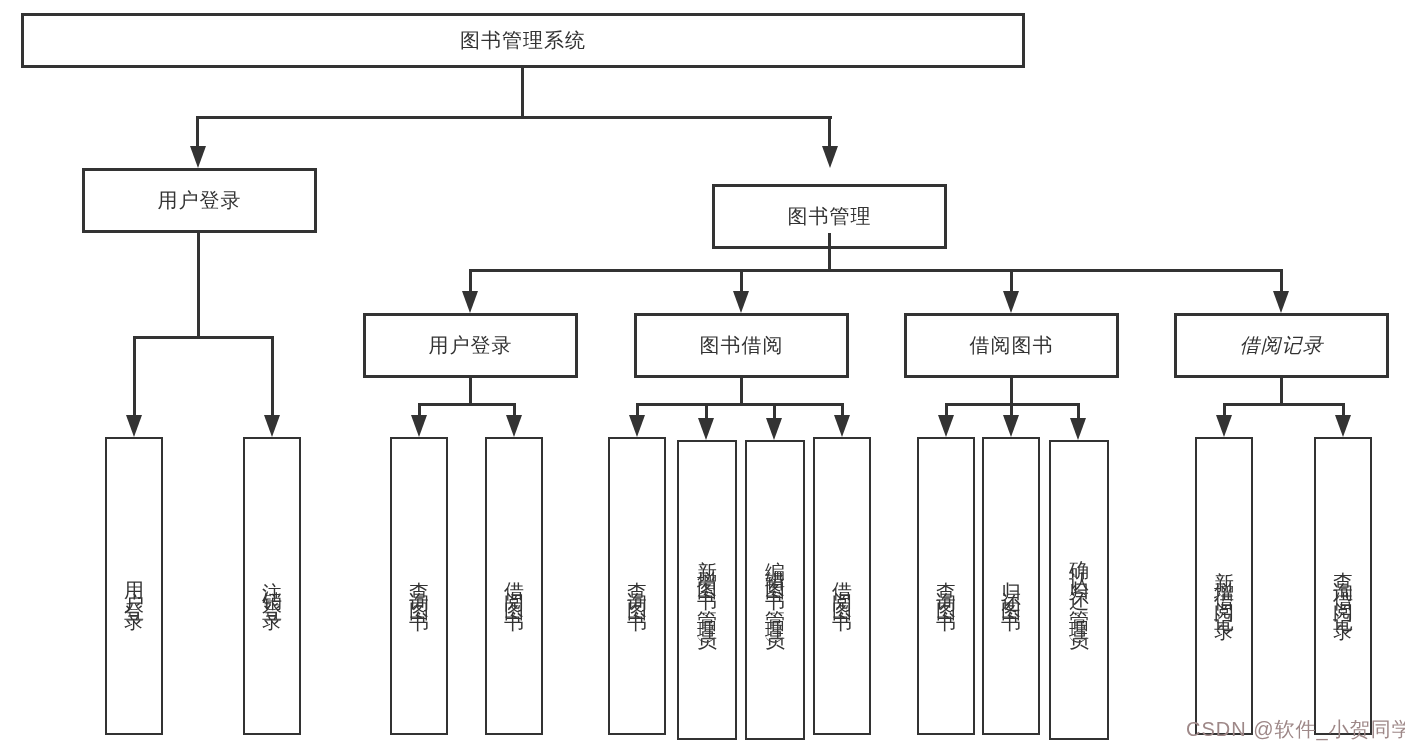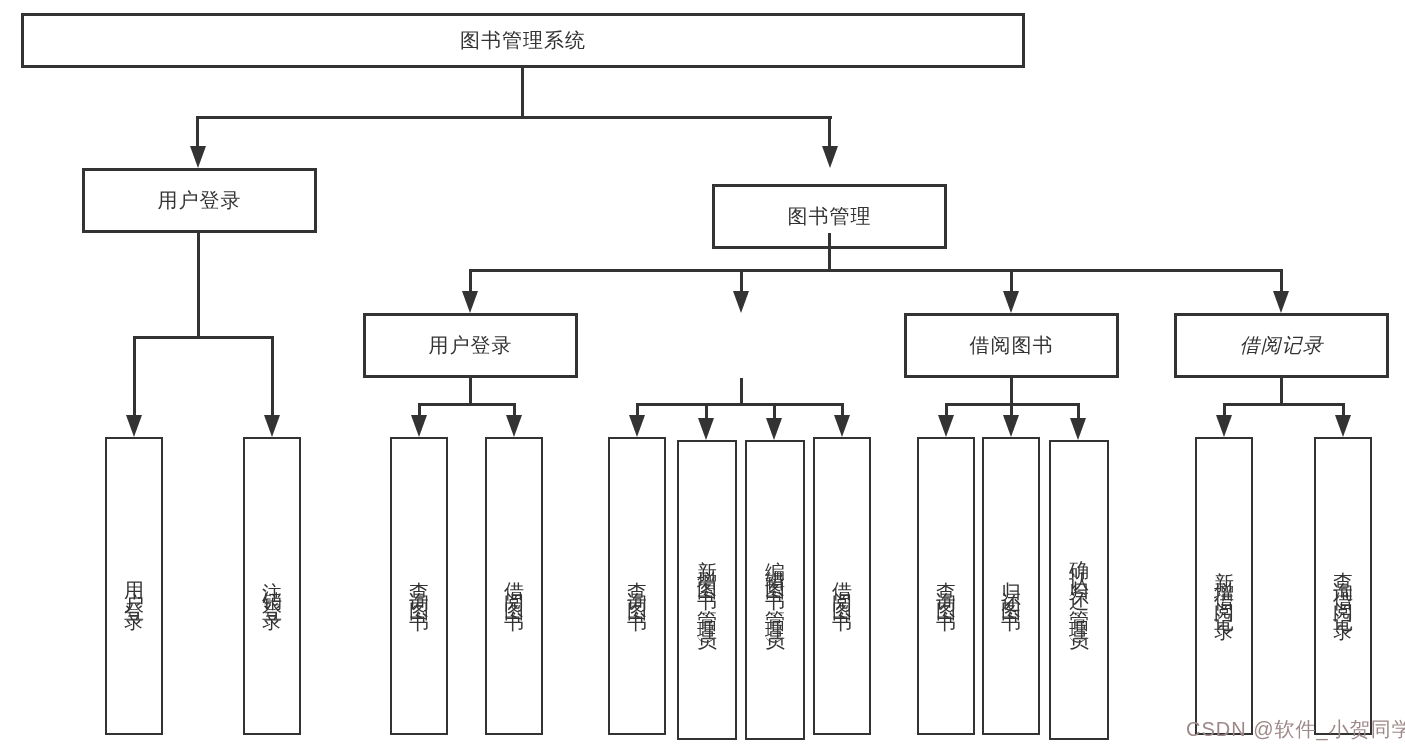--- a/index.html
+++ b/index.html
@@ -74,20 +74,23 @@
   <div class="vl" style="left:740px;top:269px;width:3px;height:26px;"></div>
   <div class="ah" style="left:733px;top:291px;"></div>
   <div class="vl" style="left:1010px;top:269px;width:3px;height:26px;"></div>
   <div class="ah" style="left:1003px;top:291px;"></div>
   <div class="vl" style="left:1280px;top:269px;width:3px;height:26px;"></div>
   <div class="ah" style="left:1273px;top:291px;"></div>
 
   <div class="box" style="left:363px;top:313px;width:215px;height:65px;">
     <span>用户登录</span>
   </div>
+  <div class="box" style="left:634px;top:313px;width:215px;height:65px;">
+    <span>图书借阅</span>
+  </div>
   <div class="box" style="left:904px;top:313px;width:215px;height:65px;">
     <span>借阅图书</span>
   </div>
   <div class="box" style="left:1174px;top:313px;width:215px;height:65px;font-style:italic;">
     <span>借阅记录</span>
   </div>
 
   <div class="vl" style="left:469px;top:378px;width:3px;height:28px;"></div>
   <div class="hl" style="left:418px;top:403px;width:98px;height:3px;"></div>
   <div class="vl" style="left:418px;top:403px;width:3px;height:16px;"></div>

